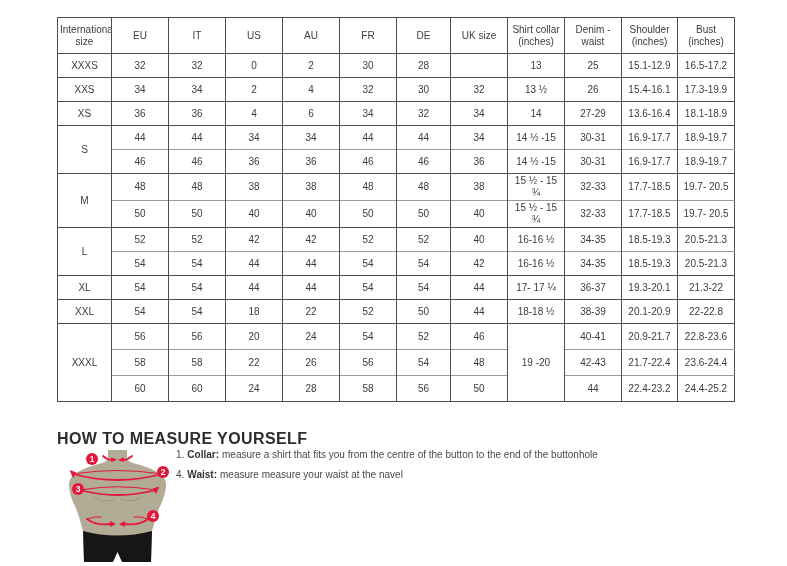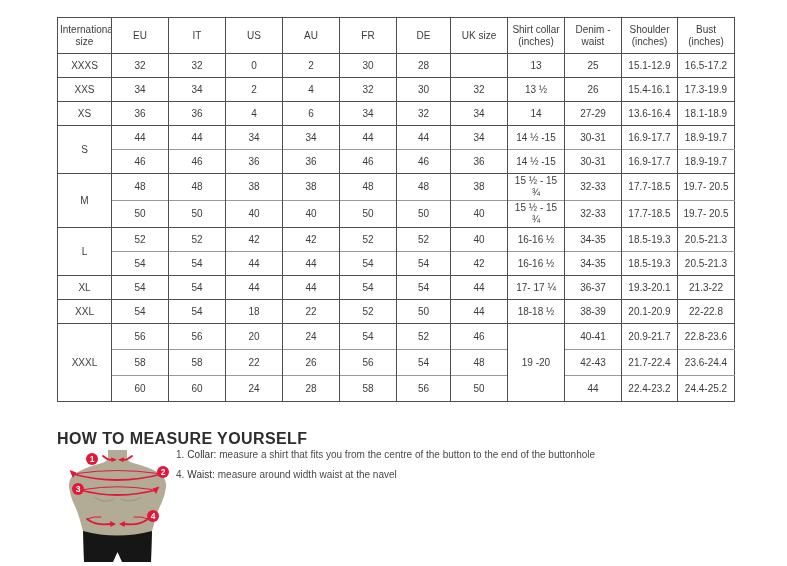--- a/index.html
+++ b/index.html
@@ -27,21 +27,21 @@
   tr.in td{border-top:1px solid var(--border-light);}
   tr.tall td{height:26px;text-align:center;}
 
   
   .measure-title{position:absolute;left:57px;top:430px;
         font-size:16px;font-weight:bold;color:#2d2d2d;letter-spacing:.4px;}
   .figure{position:absolute;left:60px;top:447px;}
   .instructions{position:absolute;left:176px;top:449px;list-style:none;}
   .instructions li{height:19.5px;font-size:10px;color:#4a4a4a;white-space:nowrap;}
   .instructions .num{margin-right:3px;color:#4a4a4a;}
-  .instructions b{color:#333333;margin-right:3px;font-weight:normal;}
+  .instructions b{color:#333333;margin-right:3px;font-weight:bold;}
 </style>
 </head>
 <body>
 
 <div class="table-wrap">
   <table>
     <colgroup>
       <col style="width:54px">
         <col style="width:57px">
         <col style="width:57px">
@@ -307,14 +307,14 @@
     <text x="103" y="28" fill="#ffffff">2</text>
     <circle cx="18" cy="42" r="6" fill="var(--accent-red)"></circle>
     <text x="18" y="45" fill="#ffffff">3</text>
     <circle cx="93" cy="69" r="6" fill="var(--accent-red)"></circle>
     <text x="93" y="72" fill="#ffffff">4</text>
   </g>
 </svg>
 
 <ol class="instructions">
   <li><span class="num">1.</span><b>Collar:</b><span>measure a shirt that fits you from the centre of the button to the end of the buttonhole</span></li>
-  <li><span class="num">4.</span><b>Waist:</b><span>measure around width waist at the navel</span></li>
+  <li><span class="num">4.</span><b>Waist:</b><span>measure measure your waist at the navel</span></li>
 </ol>
 
 </body></html>

